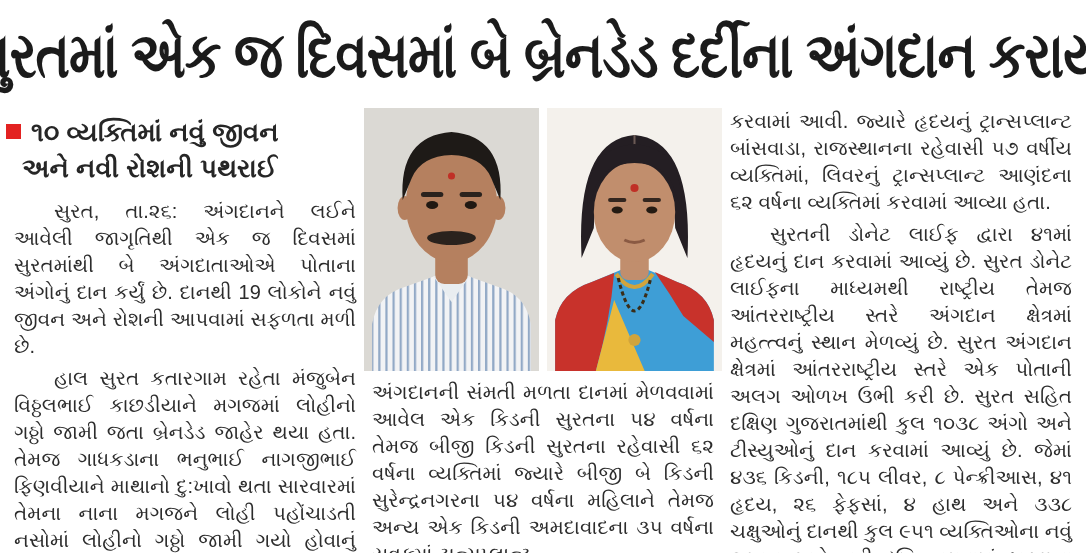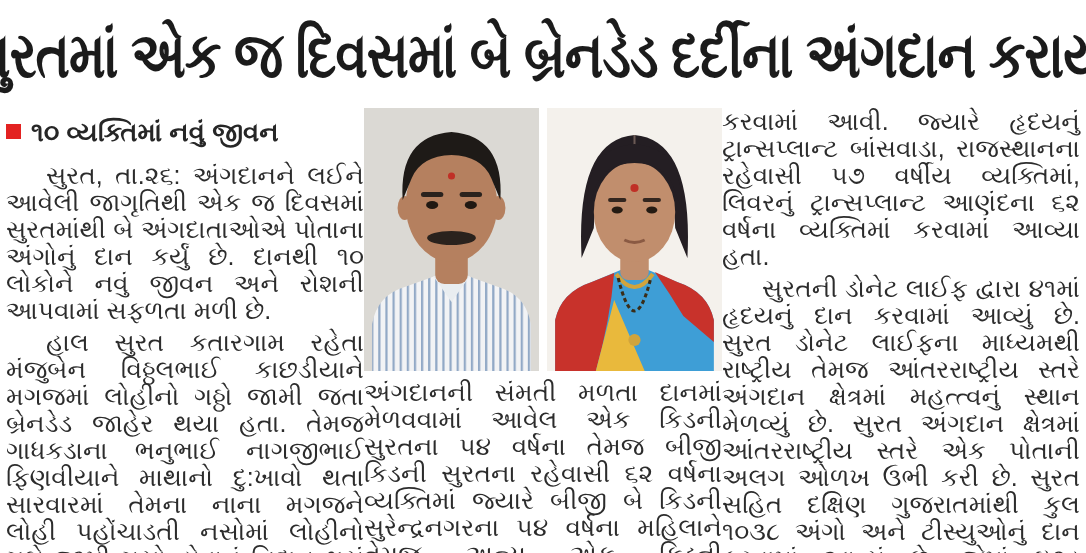--- a/index.html
+++ b/index.html
@@ -10,21 +10,21 @@
   *{box-sizing:border-box}
   .page{width:1086px;height:553px;background:#fff}
   .headline{
     margin:0;padding:4px 6px 0;height:106px;
     display:flex;align-items:center;justify-content:center;
     font-size:52px;font-weight:800;letter-spacing:-1px;color:#1b1b1b;white-space:nowrap;
   }
   .headline-inner{display:inline-block;transform:scale(1.0,1.22);transform-origin:center}
   .content{display:flex;padding:2px 6px 0;height:447px}
   .col{flex:1;min-width:0}
-  .body{margin:0 0 5px;font-size:25px;line-height:27px;text-align:justify;color:#2c2c2c}
+  .body{margin:0 8px 5px;font-size:20px;line-height:27px;text-align:justify;color:#2c2c2c}
   .indent{text-indent:40px}
   .subhead{margin:6px 0 12px;font-weight:700;font-size:26px;line-height:36px;color:#262626}
   .subhead .bullet{
     display:inline-block;width:15px;height:15px;background:#e32221;
     margin-right:10px;transform:translateY(-2px);
   }
   .subhead-line2{padding-left:16px}
   .photos{display:flex;gap:8px;height:263px;margin-bottom:8px}
   .photo{flex:1;height:100%;overflow:hidden}
   .photo svg{display:block;width:100%;height:100%}
@@ -36,22 +36,23 @@
 
   <h1 class="headline">
     <span class="headline-inner">સુરતમાં એક જ દિવસમાં બે બ્રેનડેડ દર્દીના અંગદાન કરાયા</span>
   </h1>
 
   <div class="content">
 
     <div class="col">
       <div class="subhead">
         <div><span class="bullet"></span><span>૧૦ વ્યક્તિમાં નવું જીવન</span></div>
+        <div class="subhead-line2">અને નવી રોશની પથરાઈ</div>
       </div>
-      <p class="body indent">સુરત, તા.૨૬: અંગદાનને લઈને આવેલી જાગૃતિથી એક જ દિવસમાં સુરતમાંથી બે અંગદાતાઓએ પોતાના અંગોનું દાન કર્યું છે. દાનથી ૧૦ લોકોને નવું જીવન અને રોશની આપવામાં સફળતા મળી છે.</p>
+      <p class="body indent">સુરત, તા.૨૬: અંગદાનને લઈને આવેલી જાગૃતિથી એક જ દિવસમાં સુરતમાંથી બે અંગદાતાઓએ પોતાના અંગોનું દાન કર્યું છે. દાનથી 19 લોકોને નવું જીવન અને રોશની આપવામાં સફળતા મળી છે.</p>
       <p class="body indent">હાલ સુરત કતારગામ રહેતા મંજુબેન વિઠ્ઠલભાઈ કાછડીયાને મગજમાં લોહીનો ગઠ્ઠો જામી જતા બ્રેનડેડ જાહેર થયા હતા. તેમજ ગાધકડાના ભનુભાઈ નાગજીભાઈ ફિણવીયાને માથાનો દુ:ખાવો થતા સારવારમાં તેમના નાના મગજને લોહી પહોંચાડતી નસોમાં લોહીનો ગઠ્ઠો જામી ગયો હોવાનું નિદાન થયું હતું. તેઓ પણ બ્રેનડેડ જાહેર થયા હતા. બંન્નેના પરિવાર તરફથી</p>
     </div>
 
     <div class="col">
       <div class="photos">
 
         <div class="photo">
           <svg viewBox="0 0 172 263" preserveAspectRatio="none">
             <defs>
               <pattern id="stripes" width="7" height="10" patternUnits="userSpaceOnUse">

